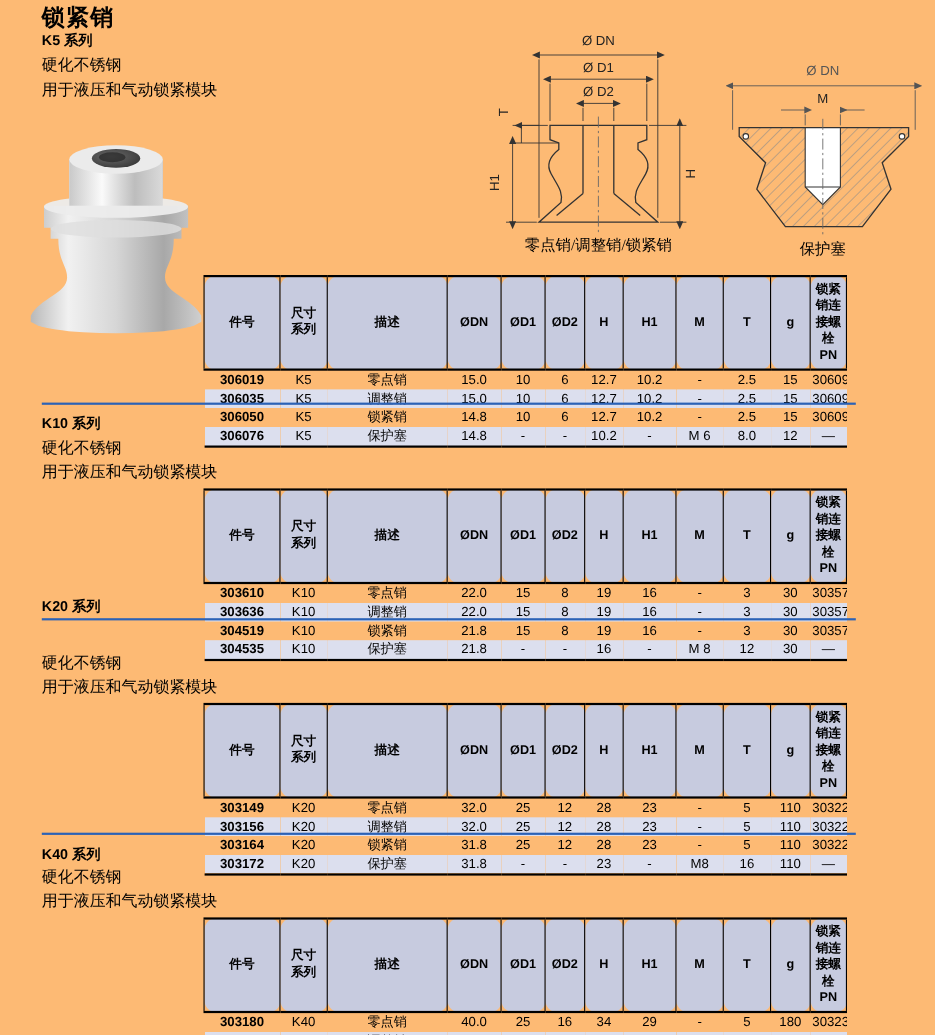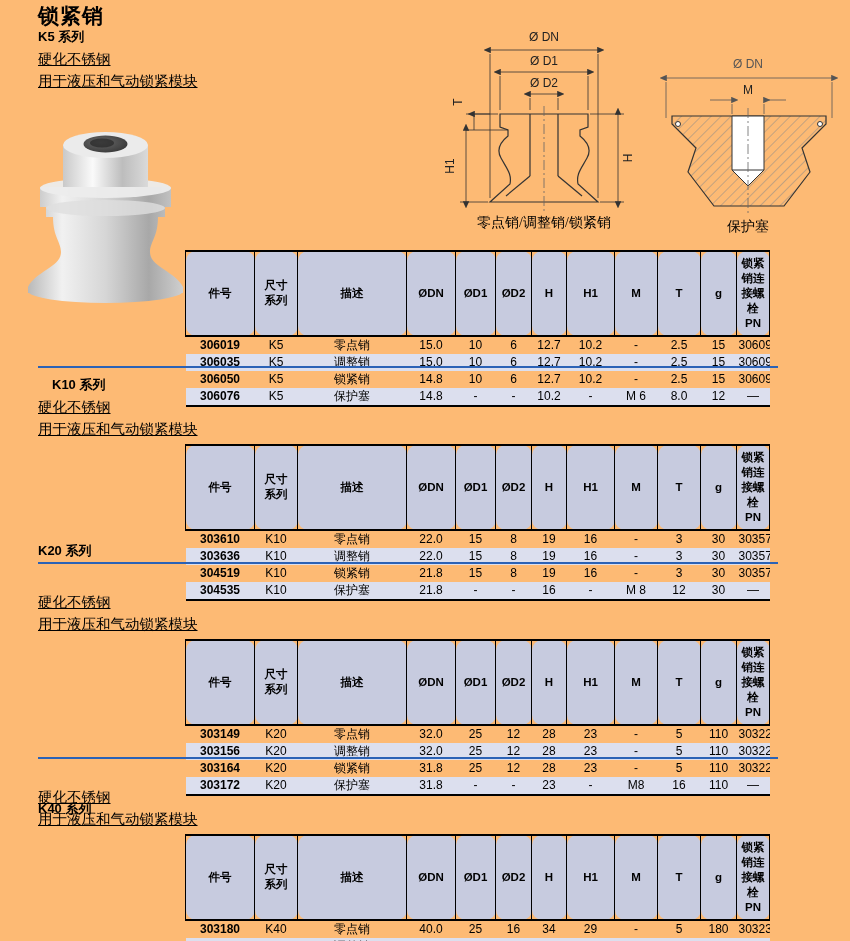--- a/index.html
+++ b/index.html
@@ -3,21 +3,21 @@
 <meta charset="utf-8">
 <style>
   html,body{margin:0;padding:0;background:#fff;}
   #page{
     position:relative;width:850px;height:941px;background:#fdba74;
     font-family:"Liberation Sans","DejaVu Sans",sans-serif;color:#000;overflow:hidden;
   }
   .abs{position:absolute;}
   .page-title{left:38px;top:2px;font-size:21px;font-weight:bold;letter-spacing:1px;}
   .series-title{font-size:13px;font-weight:bold;}
-  .desc-line{font-size:14.5px;font-family:"Liberation Serif","DejaVu Serif",serif;text-decoration:underline;}
+  .desc-line{font-size:14.5px;font-family:"Liberation Serif","DejaVu Serif",serif;}
   .divider{left:38px;width:740px;height:2px;background:#2b62b6;}
 
   table.spec{
     width:585px;border-collapse:collapse;table-layout:fixed;
     font-family:"Liberation Sans","DejaVu Sans",sans-serif;
   }
   table.spec th{
     background:#c7cbdf;font-size:11.5px;font-weight:bold;text-align:center;
     border-top:2px solid #000;border-bottom:2px solid #000;
     padding:4px 1px;line-height:1.3;vertical-align:middle;height:32px;border-radius:10px;
@@ -246,21 +246,21 @@
           <td>M 6</td>
           <td>8.0</td>
           <td>12</td>
           <td>—</td>
         </tr>
       </tbody>
   </table>
 
   <div class="abs divider" style="top:366px;"></div>
 
-  <div class="abs series-title" style="left:52px;top:376px;">K10 系列</div>
+  <div class="abs series-title" style="left:38px;top:376px;">K10 系列</div>
   <div class="abs desc-line" style="left:38px;top:398px;">硬化不锈钢</div>
   <div class="abs desc-line" style="left:38px;top:420px;">用于液压和气动锁紧模块</div>
   <table class="spec abs" style="left:185px;top:444px;">
     <thead>
         <tr>
           <th>件号</th>
           <th>尺寸<br>系列</th>
           <th>描述</th>
           <th>ØDN</th>
           <th>ØD1</th>
@@ -410,21 +410,21 @@
           <td>M8</td>
           <td>16</td>
           <td>110</td>
           <td>—</td>
         </tr>
       </tbody>
   </table>
 
   <div class="abs divider" style="top:757px;"></div>
 
-  <div class="abs series-title" style="left:38px;top:800px;">K40 系列</div>
+  <div class="abs series-title" style="left:38px;top:768px;">K40 系列</div>
   <div class="abs desc-line" style="left:38px;top:788px;">硬化不锈钢</div>
   <div class="abs desc-line" style="left:38px;top:810px;">用于液压和气动锁紧模块</div>
   <table class="spec abs" style="left:185px;top:834px;">
     <thead>
         <tr>
           <th>件号</th>
           <th>尺寸<br>系列</th>
           <th>描述</th>
           <th>ØDN</th>
           <th>ØD1</th>

